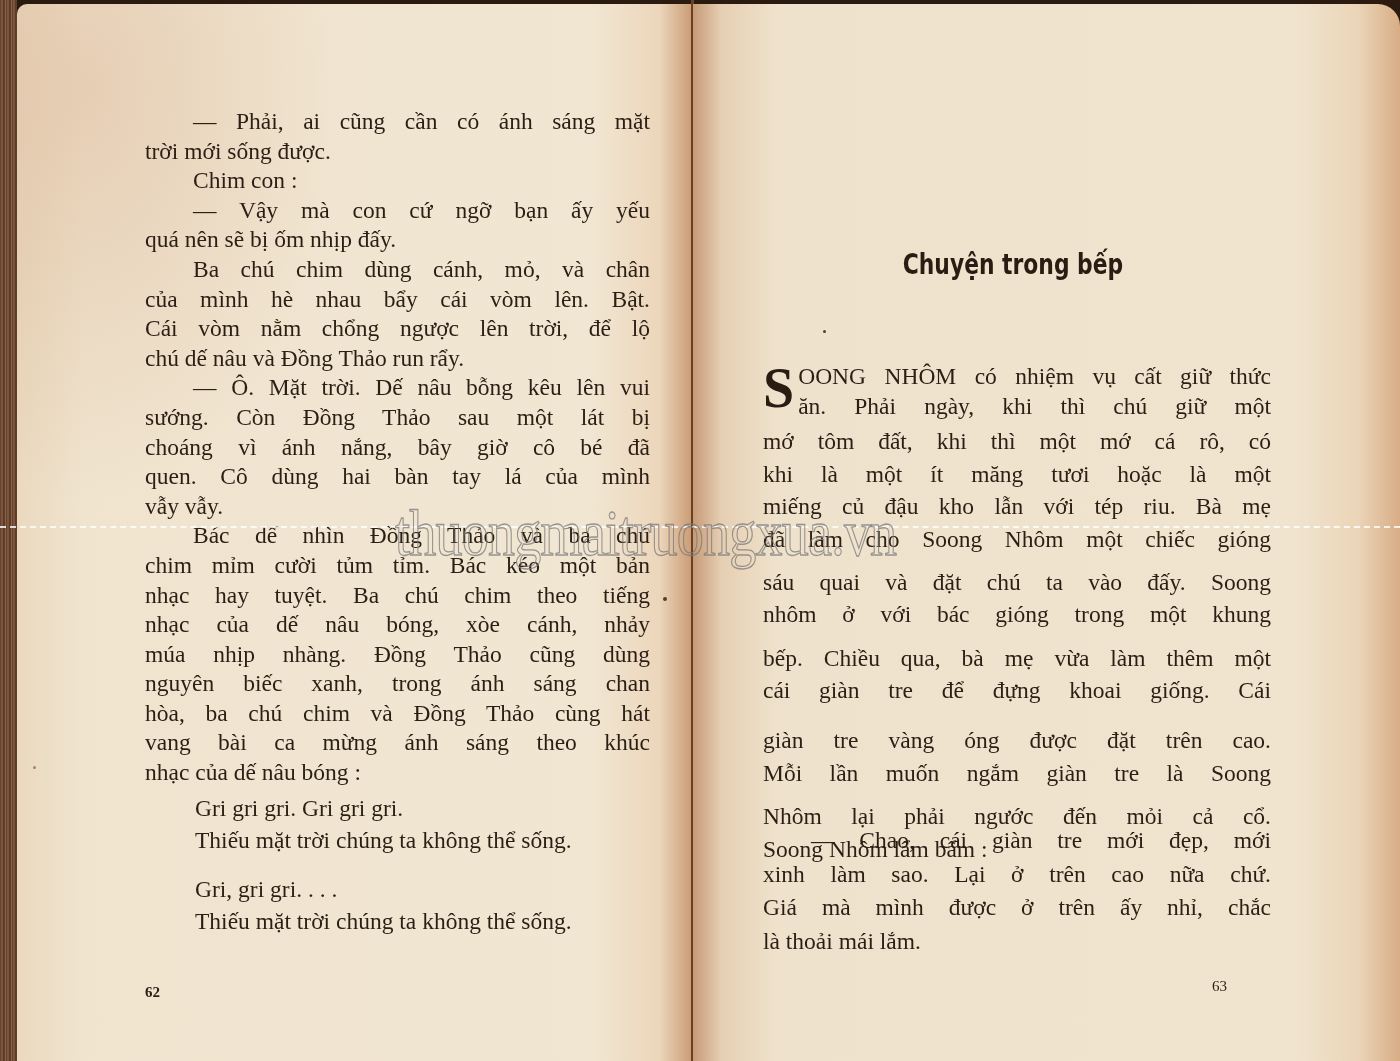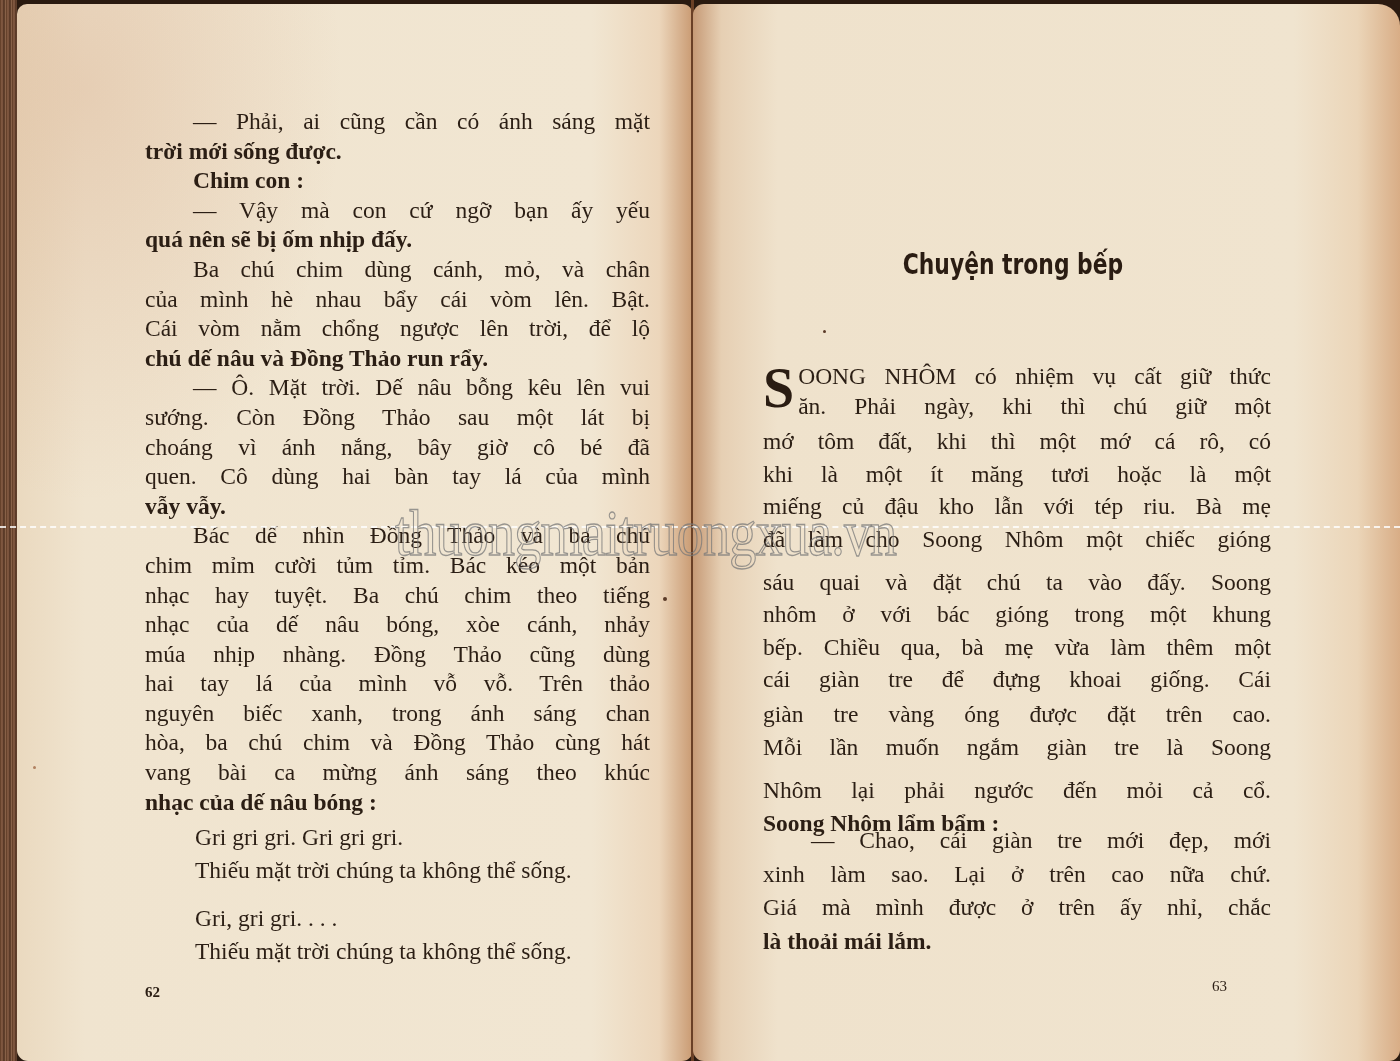--- a/index.html
+++ b/index.html
@@ -11,21 +11,20 @@
   }
   .spread { position: absolute; left: 0; top: 0; width: 1252px; height: 1061px; }
   .edge-left {
     position: absolute; left: 0; top: 0; width: 17px; height: 1061px;
     background: repeating-linear-gradient(90deg, #5a3822 0px, #8a6048 2px, #4b2e1d 4px, #9b7256 6px);
   }
   .page {
     position: absolute; top: 4px; height: 1057px;
     background: #eee2cc;
     color: #2b1e14;
-    border-radius: 11px;
   }
   .page.left {
     left: 17px; width: 676px;
     border-top-left-radius: 10px;
     background:
       radial-gradient(ellipse at 10% 8%, rgba(200,140,100,0.25), transparent 30%),
       linear-gradient(90deg, #ead9bf 0%, #f0e4cf 10%, #f1e6d2 85%, #ecd6bb 95%, #c99a72 100%);
   }
   .page.right {
     left: 693px; width: 707px;
@@ -34,21 +33,21 @@
       linear-gradient(90deg, #c69a76 0%, #e6cfb3 4%, #efe2cc 12%, #f0e4cf 85%, #ebd5b8 94%, #d8ad86 100%);
   }
   .spine {
     position: absolute; left: 691px; top: 0; width: 3px; height: 1061px;
     background: #6a4026;
   }
   .text { position: absolute; font-size: 23.5px; line-height: 29.6px; }
   .left .text { left: 128px; top: 103px; width: 505px; }
   .right .text { left: 70px; width: 508px; }
   .line { display: block; text-align: justify; text-align-last: justify; white-space: nowrap; height: 29.6px; }
-  .line.last { text-align-last: left; font-weight: bold; }
+  .line.last { text-align-last: left; }
   .indent { padding-left: 48px; }
   .verse { padding-left: 50px; text-align-last: left; }
   .page-num { position: absolute; font-size: 15px; font-weight: bold; }
   .left .page-num { left: 128px; top: 980px; }
   .right .page-num { left: 519px; top: 974px; font-weight: normal; }
   .chapter-title {
     position: absolute; left: 120px; top: 244px; width: 400px; text-align: center;
     font-family: "DejaVu Sans", sans-serif; font-weight: bold; font-size: 28px;
     transform: scaleX(0.78); transform-origin: center; color: #2a1c12;
   }
@@ -92,21 +91,20 @@
       <span class="line indent">— Ô. Mặt trời. Dế nâu bỗng kêu lên vui</span>
       <span class="line">sướng. Còn Đồng Thảo sau một lát bị</span>
       <span class="line">choáng vì ánh nắng, bây giờ cô bé đã</span>
       <span class="line">quen. Cô dùng hai bàn tay lá của mình</span>
       <span class="line last">vẫy vẫy.</span>
       <span class="line indent">Bác dế nhìn Đồng Thảo và ba chú</span>
       <span class="line">chim mỉm cười tủm tỉm. Bác kéo một bản</span>
       <span class="line">nhạc hay tuyệt. Ba chú chim theo tiếng</span>
       <span class="line">nhạc của dế nâu bóng, xòe cánh, nhảy</span>
       <span class="line">múa nhịp nhàng. Đồng Thảo cũng dùng</span>
-      <span class="line">hai tay lá của mình vỗ vỗ. Trên thảo</span>
       <span class="line">nguyên biếc xanh, trong ánh sáng chan</span>
       <span class="line">hòa, ba chú chim và Đồng Thảo cùng hát</span>
       <span class="line">vang bài ca mừng ánh sáng theo khúc</span>
       <span class="line last">nhạc của dế nâu bóng :</span>
       <div style="margin-top:6px">
         <span class="line verse">Gri gri gri. Gri gri gri.</span>
         <span class="line verse" style="margin-top:3px">Thiếu mặt trời chúng ta không thể sống.</span>
         <span class="line verse" style="margin-top:19px">Gri, gri gri. . . .</span>
         <span class="line verse" style="margin-top:3px">Thiếu mặt trời chúng ta không thể sống.</span>
       </div>
@@ -121,23 +119,23 @@
     <div class="text body1">
       <span class="dropcap">S</span>
       <span class="first-line">OONG NHÔM có nhiệm vụ cất giữ thức</span>
       <span class="first-line" style="padding-left:26px">ăn. Phải ngày, khi thì chú giữ một</span>
       <span class="line" style="clear:both;margin-top:6px">mớ tôm đất, khi thì một mớ cá rô, có</span>
       <span class="line" style="margin-top:3px">khi là một ít măng tươi hoặc là một</span>
       <span class="line" style="margin-top:3px">miếng củ đậu kho lẫn với tép riu. Bà mẹ</span>
       <span class="line" style="margin-top:3px">đã làm cho Soong Nhôm một chiếc gióng</span>
       <span class="line" style="margin-top:13px">sáu quai và đặt chú ta vào đấy. Soong</span>
       <span class="line" style="margin-top:3px">nhôm ở với bác gióng trong một khung</span>
-      <span class="line" style="margin-top:3px">bếp. Chiều qua, bà mẹ vừa làm thêm một</span>
+      <span class="line" style="margin-top:14px">bếp. Chiều qua, bà mẹ vừa làm thêm một</span>
       <span class="line" style="margin-top:3px">cái giàn tre để đựng khoai giống. Cái</span>
-      <span class="line" style="margin-top:5px">giàn tre vàng óng được đặt trên cao.</span>
+      <span class="line" style="margin-top:20px">giàn tre vàng óng được đặt trên cao.</span>
       <span class="line" style="margin-top:3px">Mỗi lần muốn ngắm giàn tre là Soong</span>
       <span class="line" style="margin-top:14px">Nhôm lại phải ngước đến mỏi cả cổ.</span>
       <span class="line last" style="margin-top:3px">Soong Nhôm lẩm bẩm :</span>
     </div>
     <div class="text body2">
       <span class="line indent">— Chao, cái giàn tre mới đẹp, mới</span>
       <span class="line" style="margin-top:4px">xinh làm sao. Lại ở trên cao nữa chứ.</span>
       <span class="line" style="margin-top:4px">Giá mà mình được ở trên ấy nhỉ, chắc</span>
       <span class="line last" style="margin-top:4px">là thoải mái lắm.</span>
     </div>

